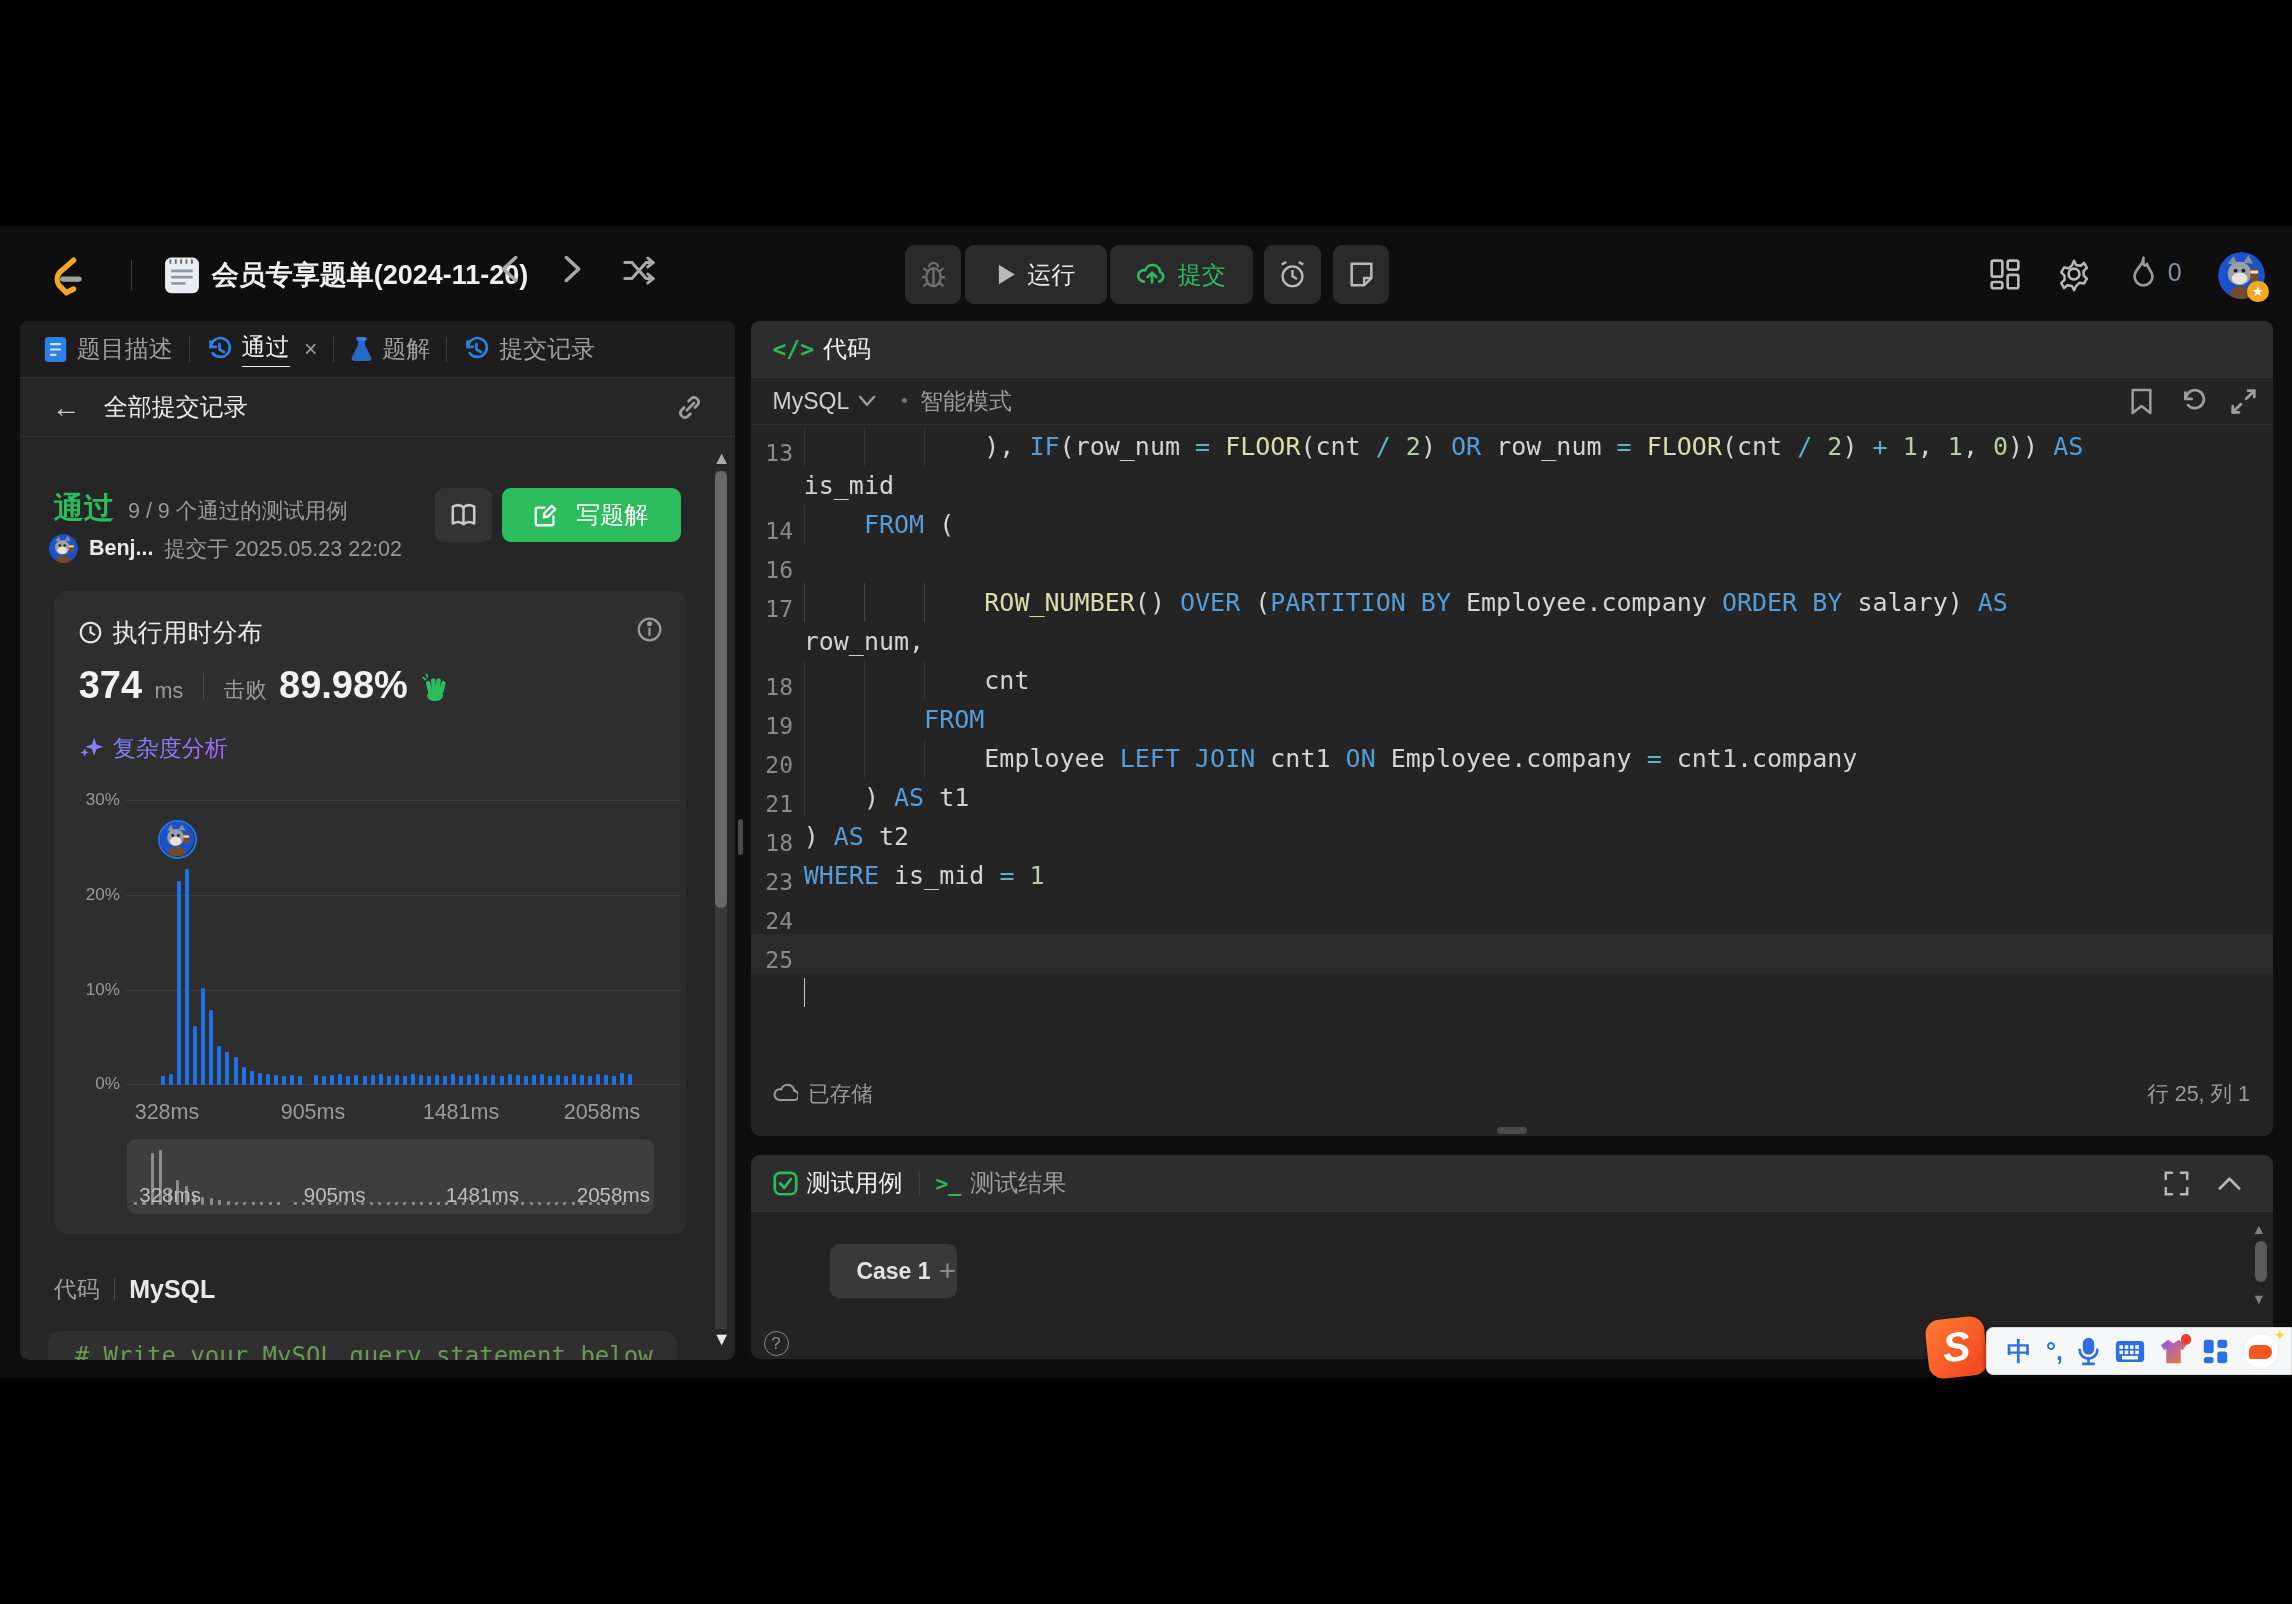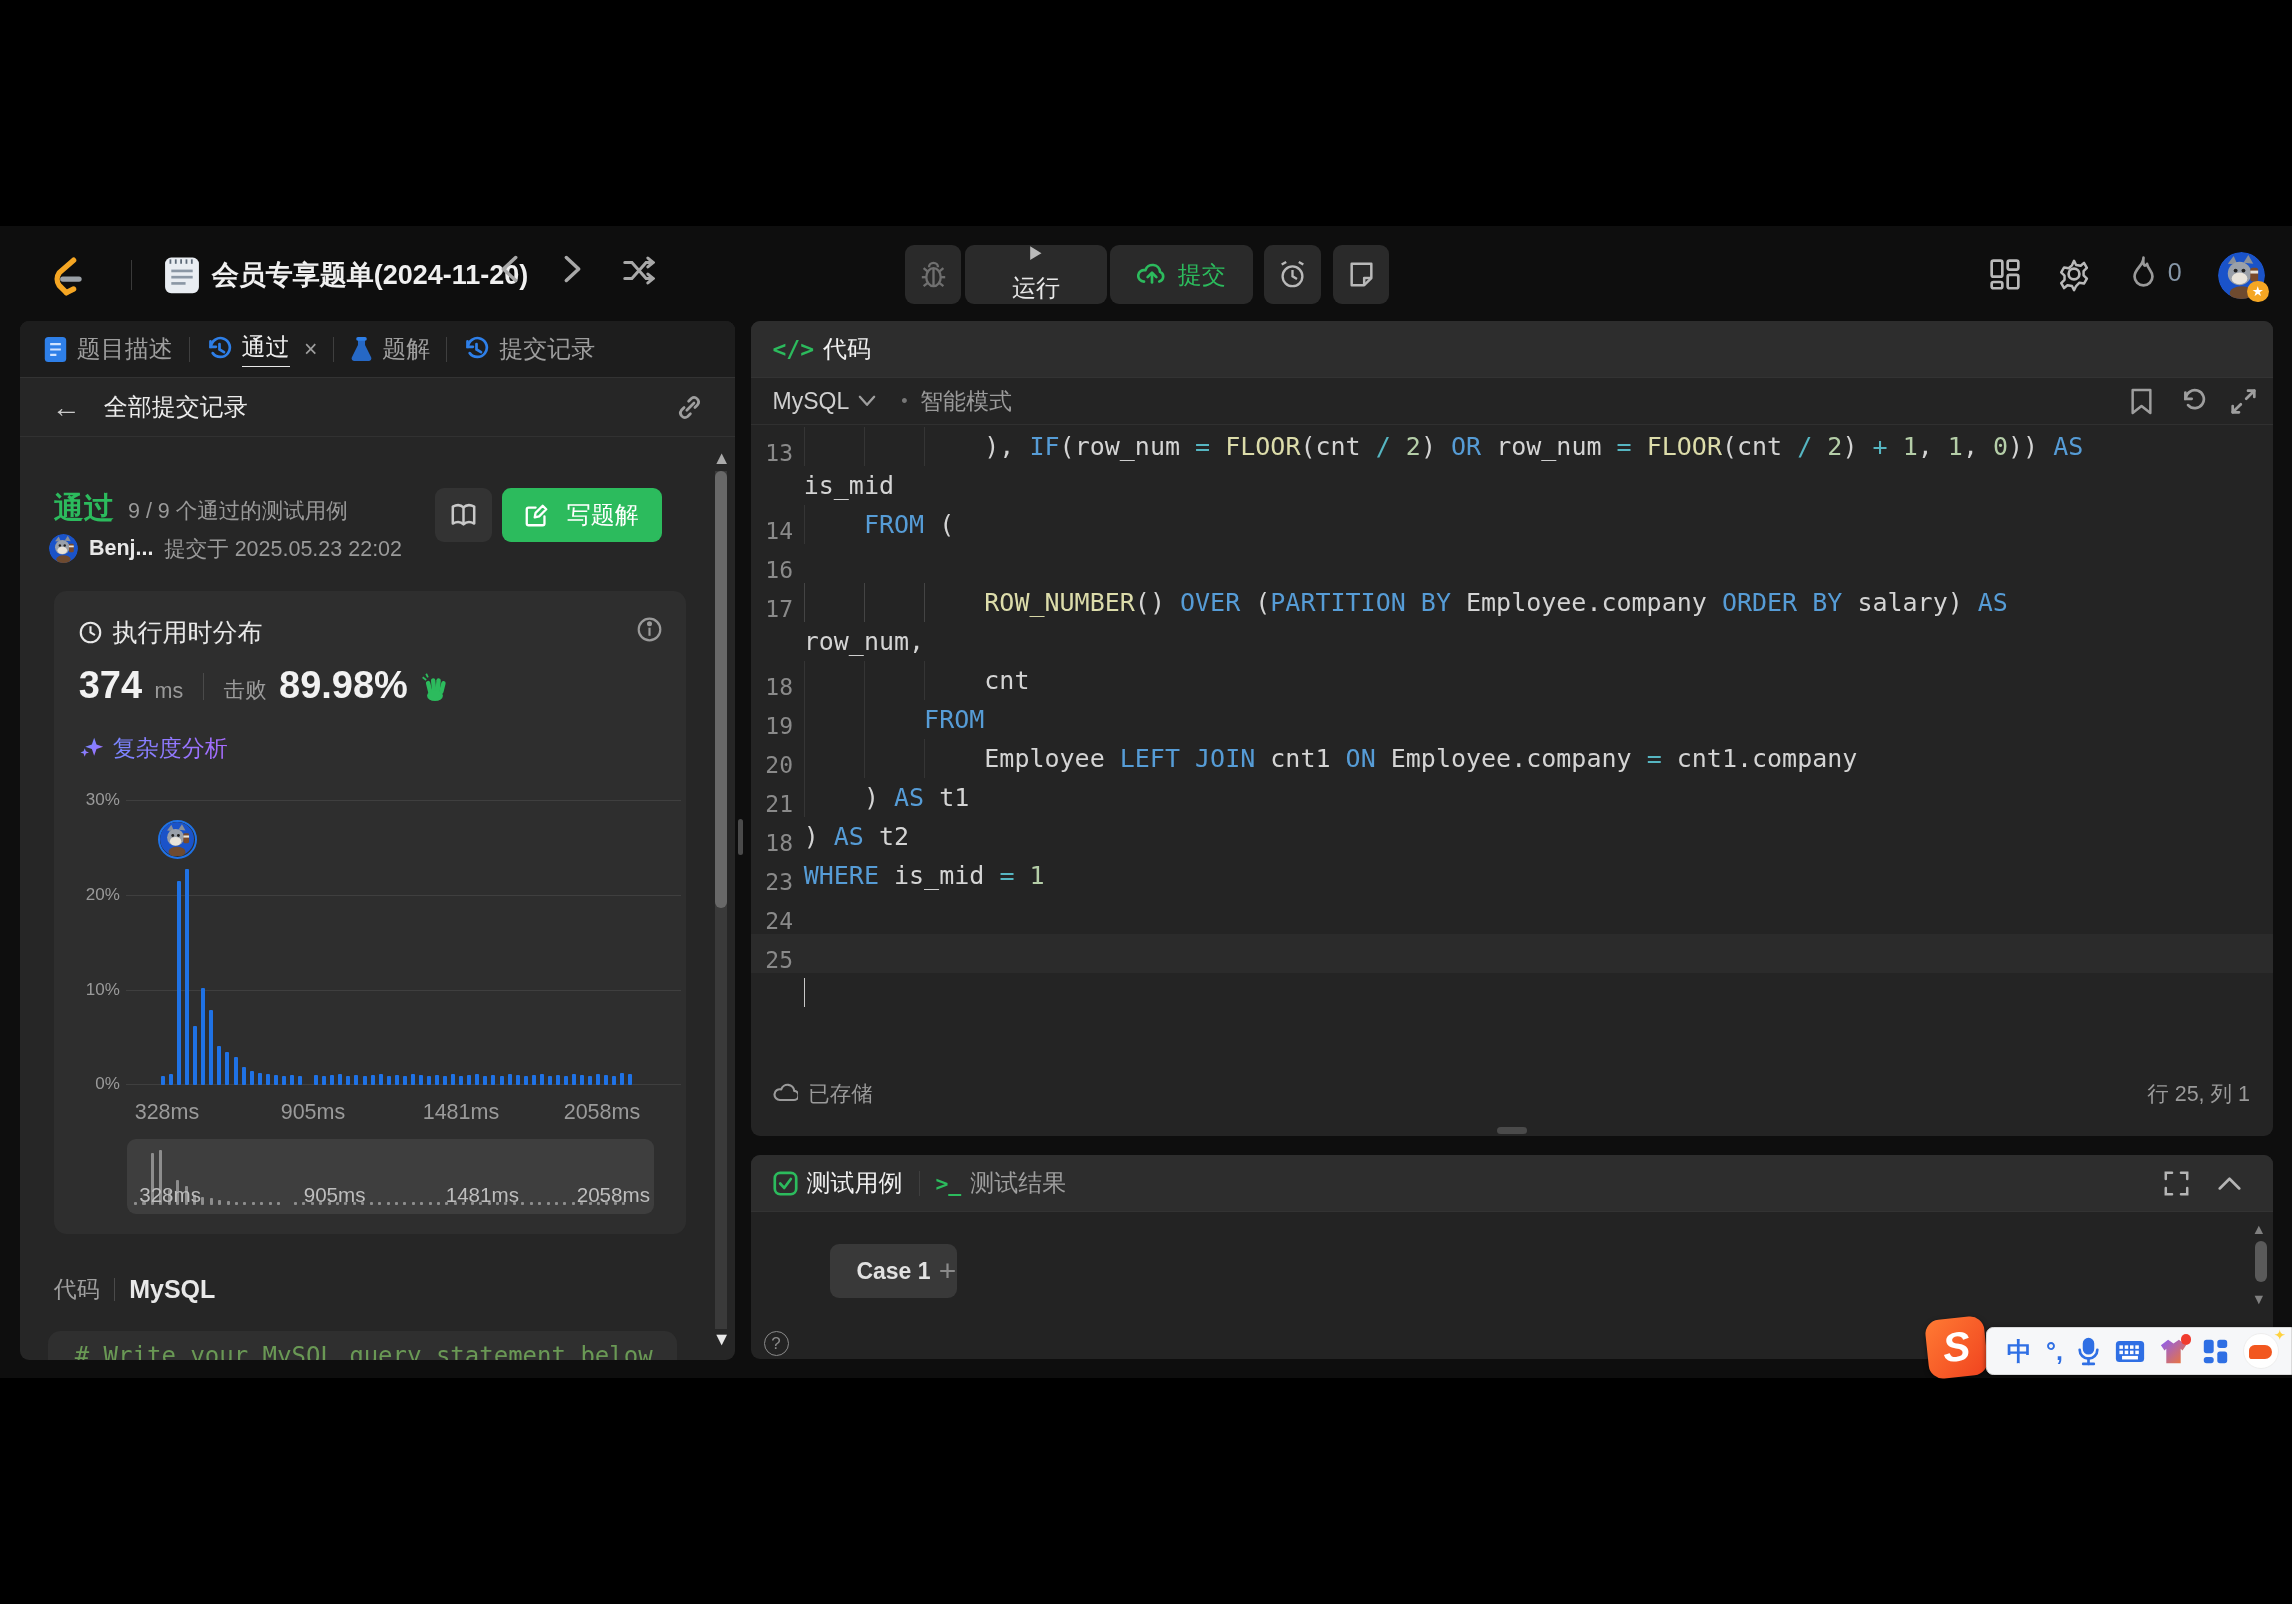--- a/index.html
+++ b/index.html
@@ -34,21 +34,21 @@
   .tab-divider { width:0.9px; height:25px; background:#3f3f3f; margin:0 16px; }
 
   
   .subhdr { position:absolute; left:0; top:57px; width:100%; height:59px; display:flex;
     align-items:center; border-bottom:0.9px solid #313131; }
   .result-status { font-size:30px; font-weight:bold; color:#2cbb5d; }
   .dim { color:#9a9a9a; }
   .small { font-size:21.5px; }
   .btn-book { position:absolute; left:415px; top:167px; width:57px; height:54px; background:#333;
     border-radius:9px; display:flex; align-items:center; justify-content:center; }
-  .btn-solution { position:absolute; left:482px; top:167px; width:160px; height:54px; background:#2cbb5d;
+  .btn-solution { position:absolute; left:482px; top:167px; width:179px; height:54px; background:#2cbb5d;
     border-radius:9px; display:flex; align-items:center; justify-content:center; gap:19px;
     color:#fff; font-size:24px;font-family:Liberation Mono, monospace; }
 
   
   .card { position:absolute; left:34px; top:270px; width:632px; height:643px; background:#2e2e2e; border-radius:12.5px; }
   .card-title { position:absolute; left:25px; top:25px; display:flex; align-items:center; gap:10.7px;
     font-size:25px; color:#e8e8e8; }
   .stats { position:absolute; left:25px; top:75px; display:flex; align-items:flex-end; gap:12.5px; }
   .big { font-size:38px; font-weight:bold; color:#f2f2f2; line-height:1; }
   .vline { width:0.9px; height:27px; background:#4a4a4a; margin:0 7.2px 3.6px; }
@@ -200,21 +200,21 @@
           <line x1="15" y1="9" x2="15" y2="29"></line>
           <line x1="2" y1="19" x2="7" y2="19"></line>
           <line x1="23" y1="19" x2="28" y2="19"></line>
           <line x1="4" y1="9" x2="9" y2="13"></line>
           <line x1="26" y1="9" x2="21" y2="13"></line>
           <line x1="4" y1="29" x2="9" y2="25"></line>
           <line x1="26" y1="29" x2="21" y2="25"></line>
         </g>
       </svg>
   </div>
-  <div class="tb-btn" style="left:965px; width:142px; color:#e8e8e8;flex-direction:column;">
+  <div class="tb-btn" style="left:965px; width:142px; color:#e8e8e8;">
     <svg width="19.7" height="23" viewBox="0 0 22 26">
         <polygon points="2,2 20,13 2,24" fill="#b9b9b9"></polygon>
       </svg>
     <span>运行</span>
   </div>
   <div class="tb-btn green" style="left:1110px; width:143px;">
     <svg width="30" height="25" viewBox="0 0 34 28">
         <g fill="none" stroke="#2cbb5d" stroke-width="3" stroke-linecap="round" stroke-linejoin="round">
           <path d="M8 22 a6.5 6.5 0 1 1 1.5 -12.8 a8.5 8.5 0 0 1 16.6 1.8 a5.8 5.8 0 0 1 -0.9 11"></path>
           <line x1="17" y1="23" x2="17" y2="13"></line>

